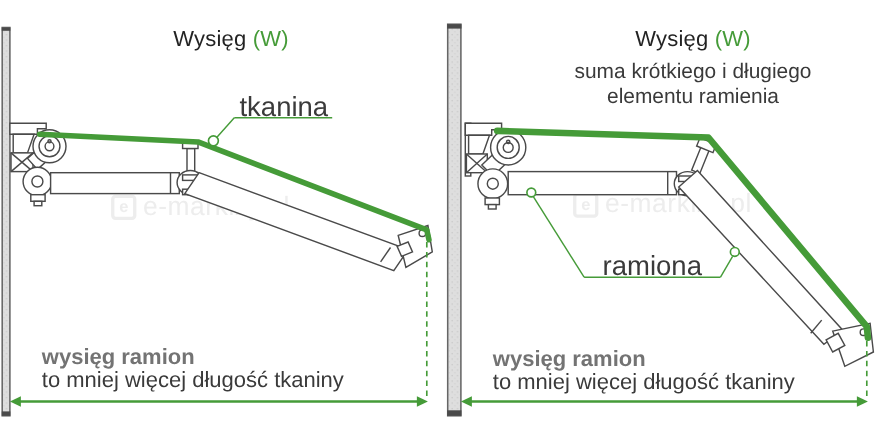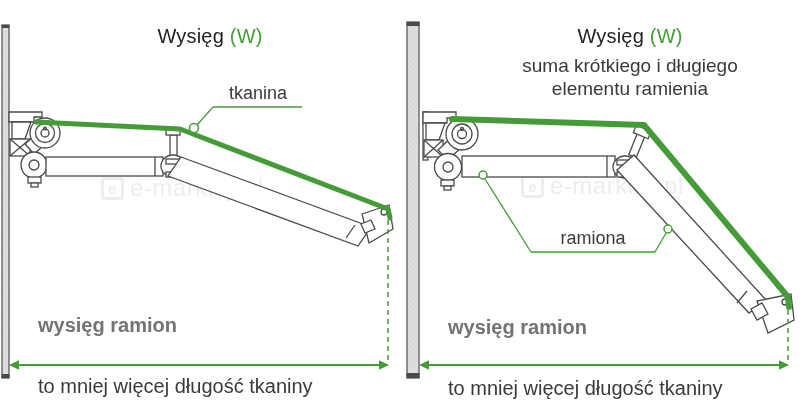--- a/index.html
+++ b/index.html
@@ -5,23 +5,23 @@
   html,body{margin:0;padding:0;background:#fff;}
   .canvas{
     position:relative;width:800px;height:400px;background:#ffffff;
     font-family:"Liberation Sans", sans-serif;overflow:hidden;
   }
   .artwork{position:absolute;left:0;top:0;z-index:2;}
   .txt{position:absolute;z-index:3;}
   .title{width:300px;text-align:center;font-size:20px;font-weight:normal;color:#232323;letter-spacing:.2px;}
   .title .mark{color:#459b38;}
   .subtitle{width:320px;text-align:center;font-size:19px;color:#3a3a3a;}
-  .callout-label{text-align:center;font-size:18px;color:#3a3a3a;}
+  .callout-label{text-align:center;font-size:25px;color:#3a3a3a;}
   .measure .b{font-size:20px;font-weight:bold;color:#737373;line-height:22px;}
-  .measure .r{font-size:20px;color:#3a3a3a;line-height:21px;margin-top:40px;}
+  .measure .r{font-size:20px;color:#3a3a3a;line-height:21px;}
   .watermark{position:absolute;z-index:1;display:flex;align-items:center;gap:6px;color:#ededed;}
   .watermark .logo{
     width:17px;height:17px;border:3px solid #ededed;border-radius:4px;
     display:flex;align-items:center;justify-content:center;
     font-size:15px;font-weight:bold;line-height:1;
   }
   .watermark .wm-text{font-size:24px;letter-spacing:.5px;}
   svg .ln{stroke:#4a4a4a;stroke-width:1.3;fill:#ffffff;}
   svg .lnf{stroke:#4a4a4a;stroke-width:1.3;fill:none;}
   svg .grn{stroke:#459b38;fill:none;}

